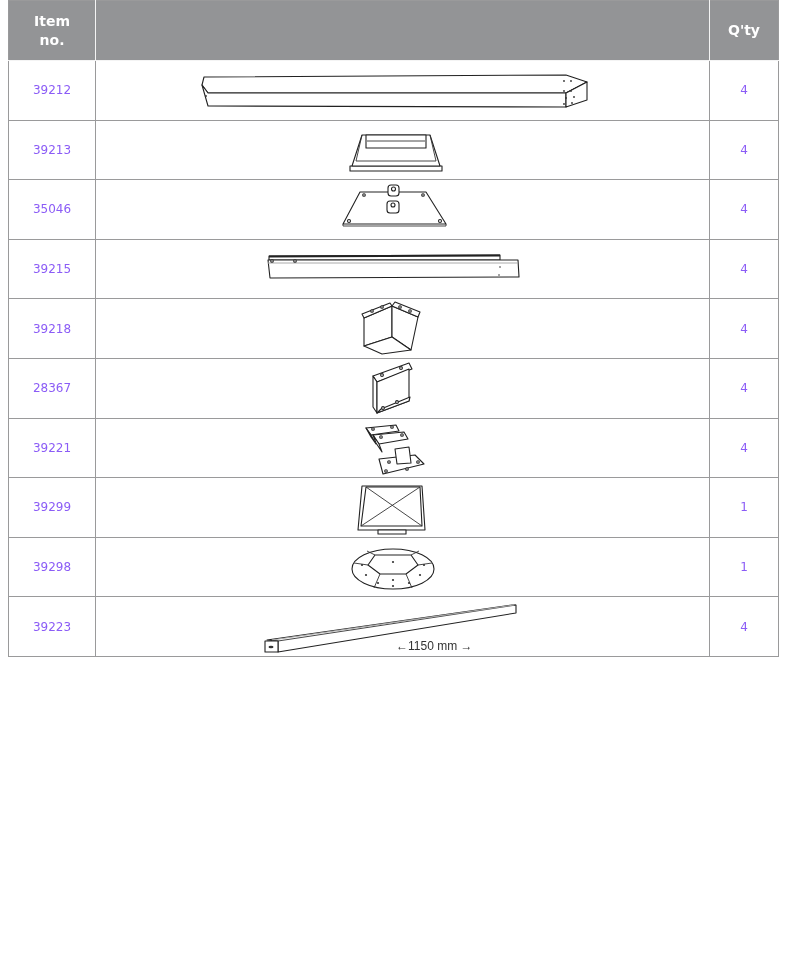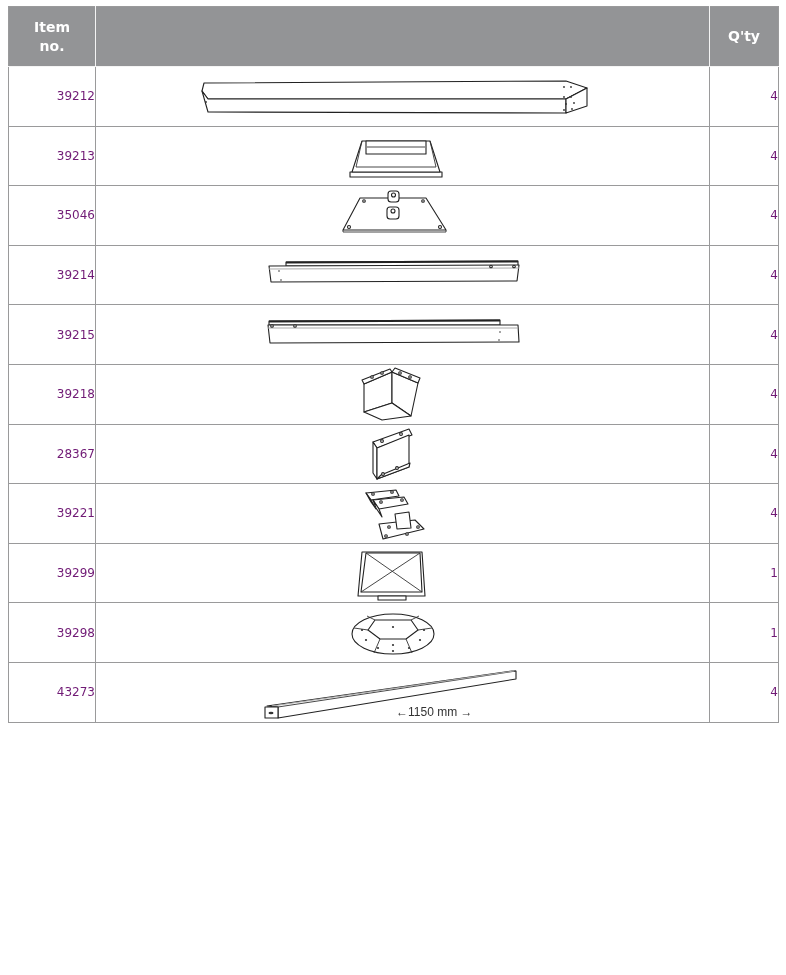--- a/index.html
+++ b/index.html
@@ -1,23 +1,23 @@
 <!DOCTYPE html>
 <html><head>
 <meta charset="utf-8">
 <style>
   html,body{margin:0;padding:0;background:#fff;}
   body{width:786px;height:975px;position:relative;overflow:hidden;font-family:"DejaVu Sans","Liberation Sans",sans-serif;}
-  table.parts{position:absolute;left:8px;top:6px;width:771px;border-collapse:collapse;table-layout:fixed;}
+  table.parts{position:absolute;left:8px;top:0;width:771px;border-collapse:collapse;table-layout:fixed;}
   table.parts th, table.parts td{border:1.5px solid #9a9a9b;padding:0;}
   table.parts thead th{background:#939496;color:#fff;font-weight:bold;font-size:14px;line-height:19px;height:59px;text-align:center;border-color:#f4f4f4;}
   table.parts thead th.h-item{border-left-color:#9a9a9b;border-top-color:#9a9a9b;}
   table.parts thead th.h-qty{border-right-color:#9a9a9b;border-top-color:#9a9a9b;}
   table.parts thead th.h-pic{border-top-color:#9a9a9b;}
-  table.parts tbody td{height:58.6px;text-align:right;font-size:12px;color:#701a75;}
+  table.parts tbody td{height:58.6px;text-align:center;font-size:12px;color:#8b5cf6;}
   col.c1{width:87px;} col.c3{width:69px;}
   td.pic{position:relative;}
   td.pic svg{position:absolute;left:0;top:0;width:614px;height:60px;overflow:visible;}
   svg .ln{fill:#fff;stroke:#222;stroke-width:1.1;stroke-linejoin:round;}
   svg .ln2{fill:none;stroke:#333;stroke-width:0.9;}
   svg .gr{fill:none;stroke:#aaa;stroke-width:1;}
   svg .dot{fill:#333;}
   svg text{font-family:"Liberation Sans",sans-serif;font-size:12px;fill:#333;}
 </style>
 </head>
@@ -93,36 +93,20 @@
           <circle class="ln" cx="297" cy="25" r="2"></circle>
           <circle class="ln" cx="268" cy="15" r="1.3"></circle>
             <circle class="ln" cx="327" cy="15" r="1.3"></circle>
           <circle class="ln" cx="253" cy="41" r="1.5"></circle>
             <circle class="ln" cx="344" cy="41" r="1.5"></circle>
         </svg>
       </td>
       <td>4</td>
     </tr>
 
-    <tr>
-      <td>39214</td>
-      <td class="pic">
-        <svg viewBox="0 0 614 60">
-          <polygon class="ln" points="190,16 422,15 422,20 190,20"></polygon>
-          <line x1="190" y1="16.5" x2="422" y2="15.5" stroke="#222" stroke-width="2"></line>
-          <polygon class="ln" points="173,20 423,19 421,35 175,36"></polygon>
-          <line class="gr" x1="173" y1="23" x2="423" y2="22"></line>
-          <circle class="ln" cx="395" cy="20.5" r="1.3"></circle>
-            <circle class="ln" cx="418" cy="20.5" r="1.3"></circle>
-          <circle class="dot" cx="183" cy="25" r="0.8"></circle>
-            <circle class="dot" cx="185" cy="34" r="0.8"></circle>
-        </svg>
-      </td>
-      <td>4</td>
-    </tr>
 
     <tr>
       <td>39215</td>
       <td class="pic">
         <svg viewBox="0 0 614 60">
           <polygon class="ln" points="173,16 404,15 404,20 173,20"></polygon>
           <line x1="173" y1="16.5" x2="404" y2="15.5" stroke="#222" stroke-width="2"></line>
           <polygon class="ln" points="172,20 422,20 423,37 174,38"></polygon>
           <line class="gr" x1="172" y1="23" x2="422" y2="23"></line>
           <circle class="ln" cx="176" cy="21" r="1.3"></circle>
@@ -228,21 +212,21 @@
             <circle class="dot" cx="297" cy="48" r="1.1"></circle>
           <circle class="dot" cx="282" cy="45" r="1.1"></circle>
             <circle class="dot" cx="313" cy="45" r="1.1"></circle>
         </svg>
       </td>
       <td>1</td>
     </tr>
 
 
     <tr>
-      <td>43273</td>
+      <td>39223</td>
       <td class="pic">
         <svg viewBox="0 0 614 60">
           <polygon class="ln" points="171,43 416,8 420,8 420,16 182,55 182,44"></polygon>
           <line class="ln2" x1="182" y1="44" x2="420" y2="8"></line>
           <line class="gr" x1="176" y1="43" x2="418" y2="8"></line>
           <polygon class="ln" points="169,44 182,44 182,55 169,55"></polygon>
           <ellipse class="dot" cx="175" cy="50" rx="2.5" ry="1.3"></ellipse>
           <text x="300" y="53">←1150 mm →</text>
         </svg>
       </td>

